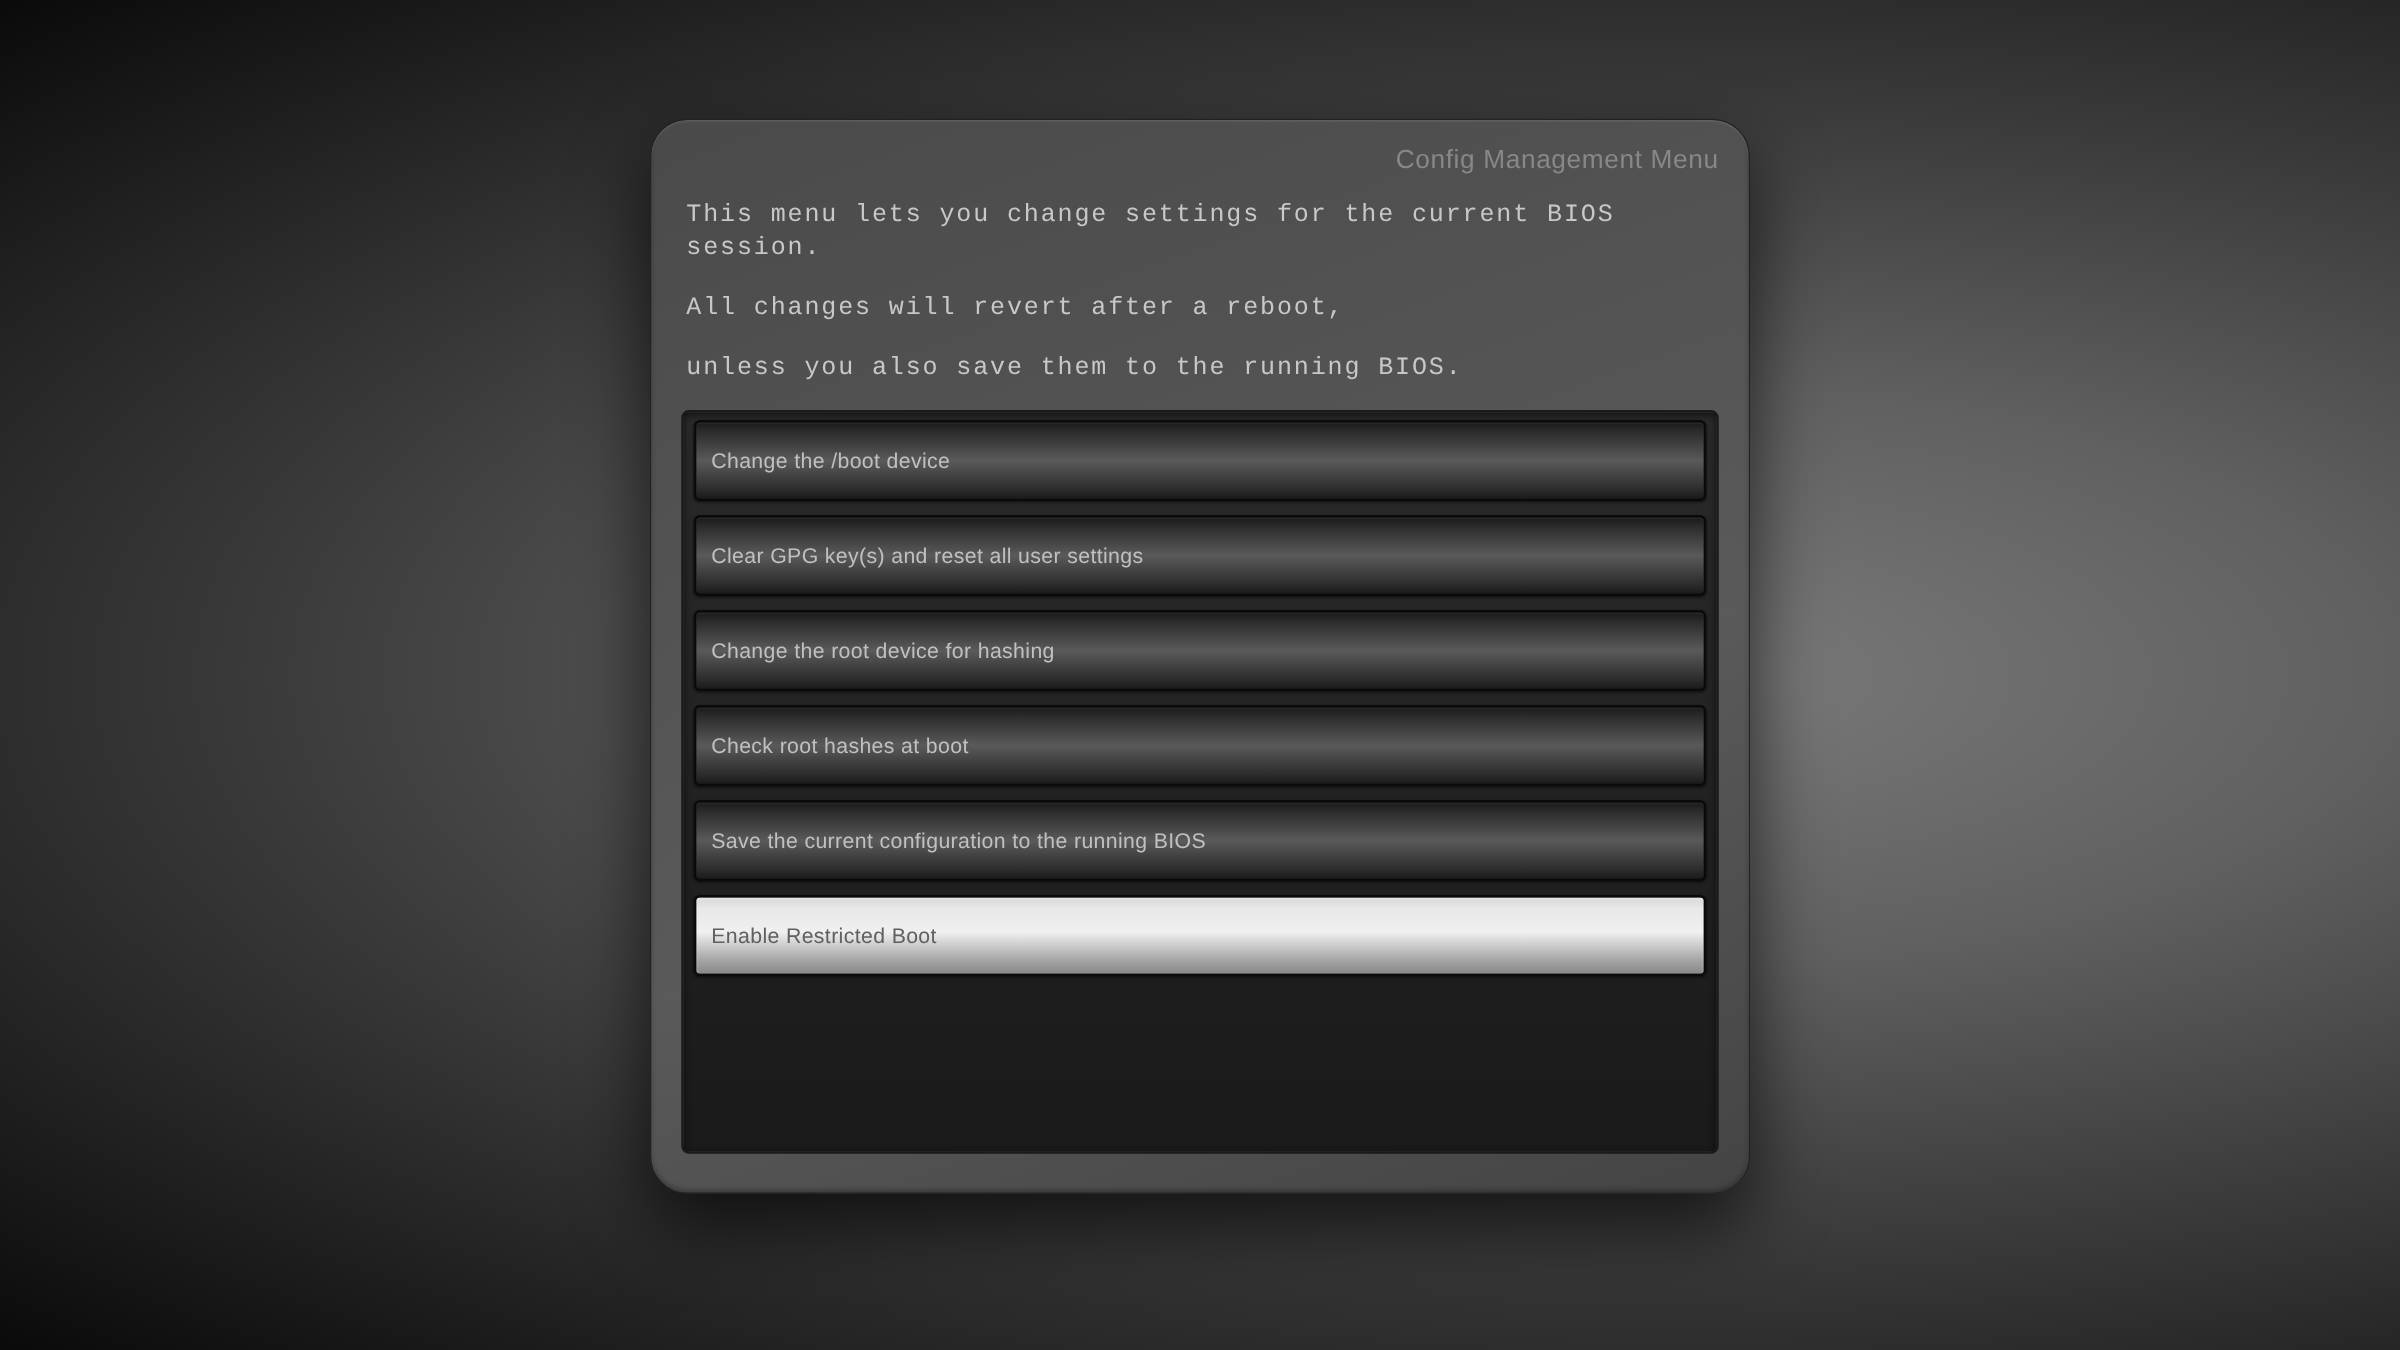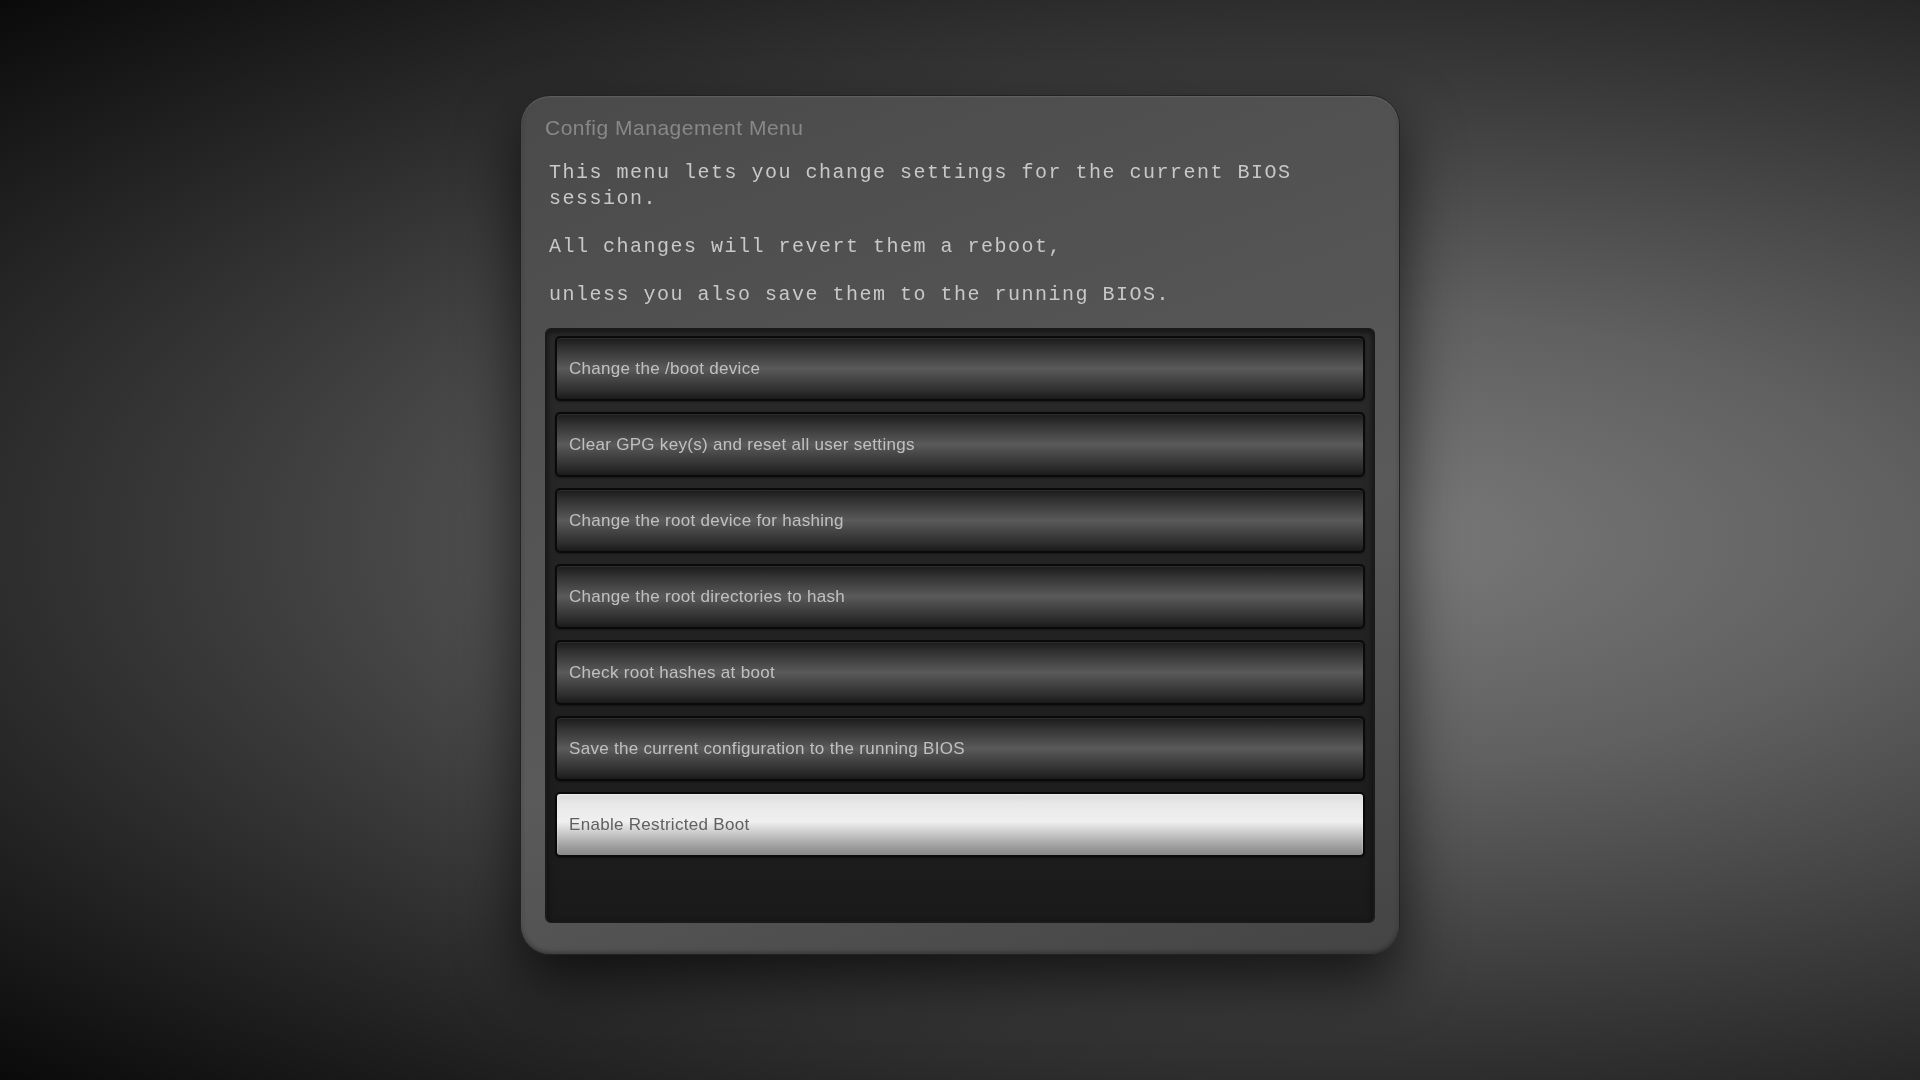--- a/index.html
+++ b/index.html
@@ -30,21 +30,21 @@
         0 25px 60px rgba(0,0,0,0.7),
         inset 0 1px 2px rgba(255,255,255,0.15),
         inset 0 -2px 4px rgba(0,0,0,0.3);
       padding: 18px 24px 20px 24px;
       overflow: hidden;
     }
 
     .title {
       color: #888888;
       font-size: 21px;
-      text-align: left;
+      text-align: right;
       font-family: Arial, sans-serif;
       letter-spacing: 0.5px;
       margin-bottom: 20px;
       padding-top: 2px;
     }
 
     .description {
       color: #c8c8c8;
       font-size: 20px;
       line-height: 1.3;
@@ -105,35 +105,32 @@
       color: #606060;
     }
   </style>
 </head>
 <body>
 
 <div class="panel">
   <div class="title">Config Management Menu</div>
   <div class="description">
     <div>This menu lets you change settings for the current BIOS session.</div>
-    <div>All changes will revert them a reboot,</div>
+    <div>All changes will revert after a reboot,</div>
     <div>unless you also save them to the running BIOS.</div>
   </div>
   <div class="menu-container">
     <div class="menu-item">
       <span class="menu-item-label">Change the /boot device</span>
     </div>
     <div class="menu-item">
       <span class="menu-item-label">Clear GPG key(s) and reset all user settings</span>
     </div>
     <div class="menu-item">
       <span class="menu-item-label">Change the root device for hashing</span>
-    </div>
-    <div class="menu-item">
-      <span class="menu-item-label">Change the root directories to hash</span>
     </div>
     <div class="menu-item">
       <span class="menu-item-label">Check root hashes at boot</span>
     </div>
     <div class="menu-item">
       <span class="menu-item-label">Save the current configuration to the running BIOS</span>
     </div>
     <div class="menu-item selected">
       <span class="menu-item-label">Enable Restricted Boot</span>
     </div>

